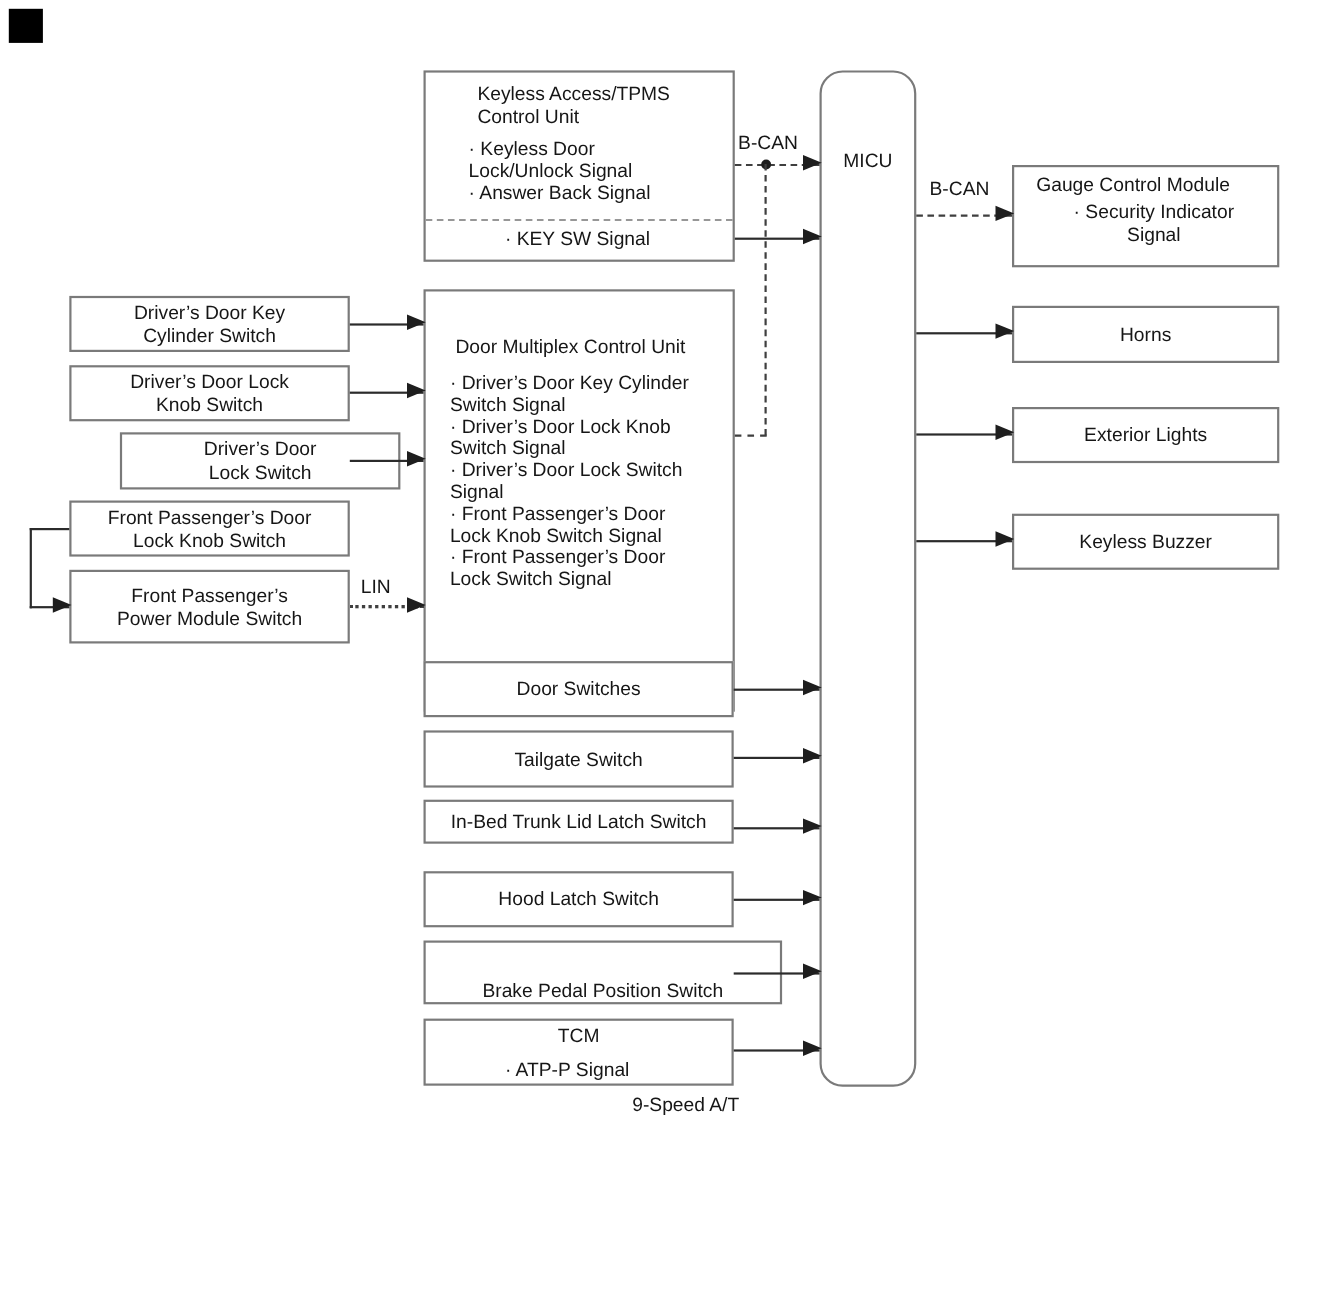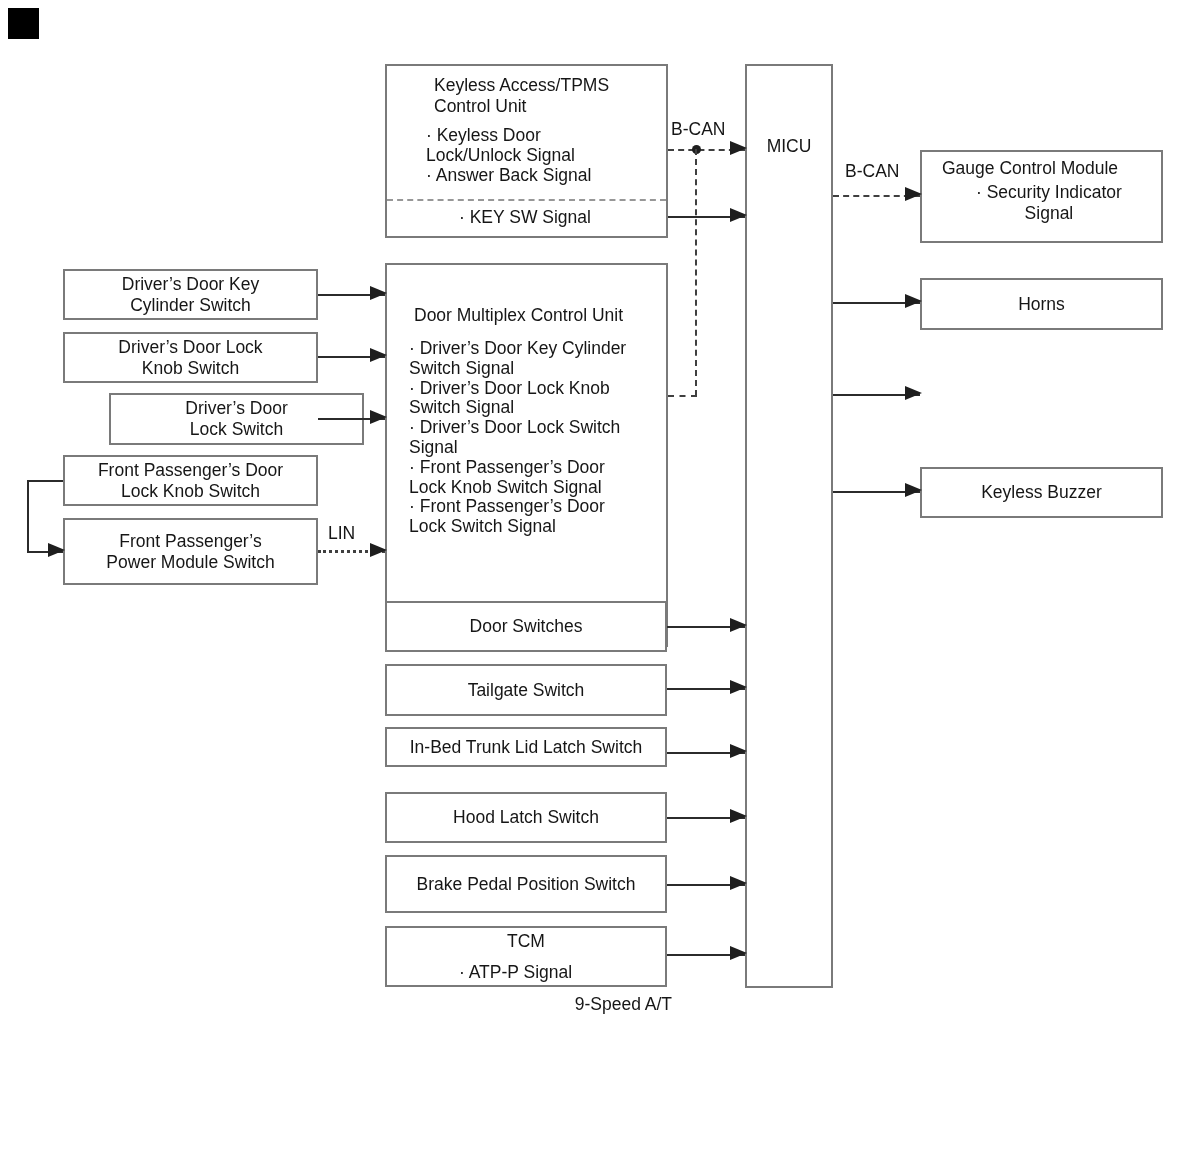--- a/index.html
+++ b/index.html
@@ -28,41 +28,41 @@
   }
   .junction{position:absolute;width:9px;height:9px;border-radius:50%;background:#1e1e1e;}
   .lbl{position:absolute;white-space:nowrap;}
   .marker{position:absolute;left:8px;top:8px;width:31px;height:31px;background:#000;}
   
   .keyless{left:385px;top:64px;width:283px;height:174px;}
   .keyless-title{left:47px;top:9px;}
   .keyless-signals{left:39px;top:59px;line-height:20px;}
   .keyless-divider{position:absolute;left:0;right:0;top:133px;border-top:2px dashed #979797;}
   .keyless-keysw{left:72px;top:141px;}
-  .micu{left:745px;top:64px;width:88px;height:924px;}
+  .micu{left:745px;top:64px;width:88px;height:924px;border-radius:21px;}
   .micu-label{position:relative;top:-380px;}
   .gauge{left:920px;top:150px;width:243px;height:93px;text-align:center;}
   .gauge-title{left:20px;top:6px;}
   .gauge-signals{left:24px;top:30px;line-height:21px;margin-left:30px;}
   .horns{left:920px;top:278px;width:243px;height:52px;}
   .exterior{left:920px;top:370px;width:243px;height:51px;}
   .buzzer{left:920px;top:467px;width:243px;height:51px;}
   .multiplex{left:385px;top:263px;width:283px;height:384px;}
   .multiplex-title{left:27px;top:40px;}
   .multiplex-signals{left:22px;top:74px;line-height:19.8px;}
   .in1{left:63px;top:269px;width:255px;height:51px;}
   .in2{left:63px;top:332px;width:255px;height:51px;}
   .in3{left:63px;top:393px;width:255px;height:52px;margin-left:46px;}
   .in4{left:63px;top:455px;width:255px;height:51px;}
   .in5{left:63px;top:518px;width:255px;height:67px;}
   .b1{left:385px;top:601px;width:282px;height:51px;}
   .b2{left:385px;top:664px;width:282px;height:52px;}
   .b3{left:385px;top:727px;width:282px;height:40px;}
   .b4{left:385px;top:792px;width:282px;height:51px;}
-  .b5{left:385px;top:855px;width:282px;height:58px;}
+  .b5{left:385px;top:855px;width:326px;height:58px;justify-content:flex-end;}
   .tcmbox{left:385px;top:926px;width:282px;height:61px;}
   .tcm-title{left:0;right:0;top:3px;text-align:center;}
   .tcm-signal{left:72px;top:34px;}
   .ninespeed{left:450px;top:994px;width:222px;text-align:right;}
   .lbl-bcan1{left:671px;top:119px;}
   .lbl-bcan2{left:845px;top:161px;}
   .lbl-lin{left:328px;top:523px;}
 </style>
 </head>
 <body>
@@ -92,20 +92,23 @@
   <div class="box gauge">
     <div class="abs gauge-title">Gauge Control Module</div>
     <div class="abs gauge-signals">
         <div>· Security Indicator</div>
         <div>Signal</div>
       </div>
   </div>
 
   <div class="box horns center">
     <div>Horns</div>
+  </div>
+  <div class="box exterior center">
+    <div>Exterior Lights</div>
   </div>
   <div class="box buzzer center">
     <div>Keyless Buzzer</div>
   </div>
 
   <div class="box multiplex">
     <div class="abs multiplex-title">Door Multiplex Control Unit</div>
     <div class="abs multiplex-signals">
         <div>· Driver’s Door Key Cylinder</div>
         <div>Switch Signal</div>

